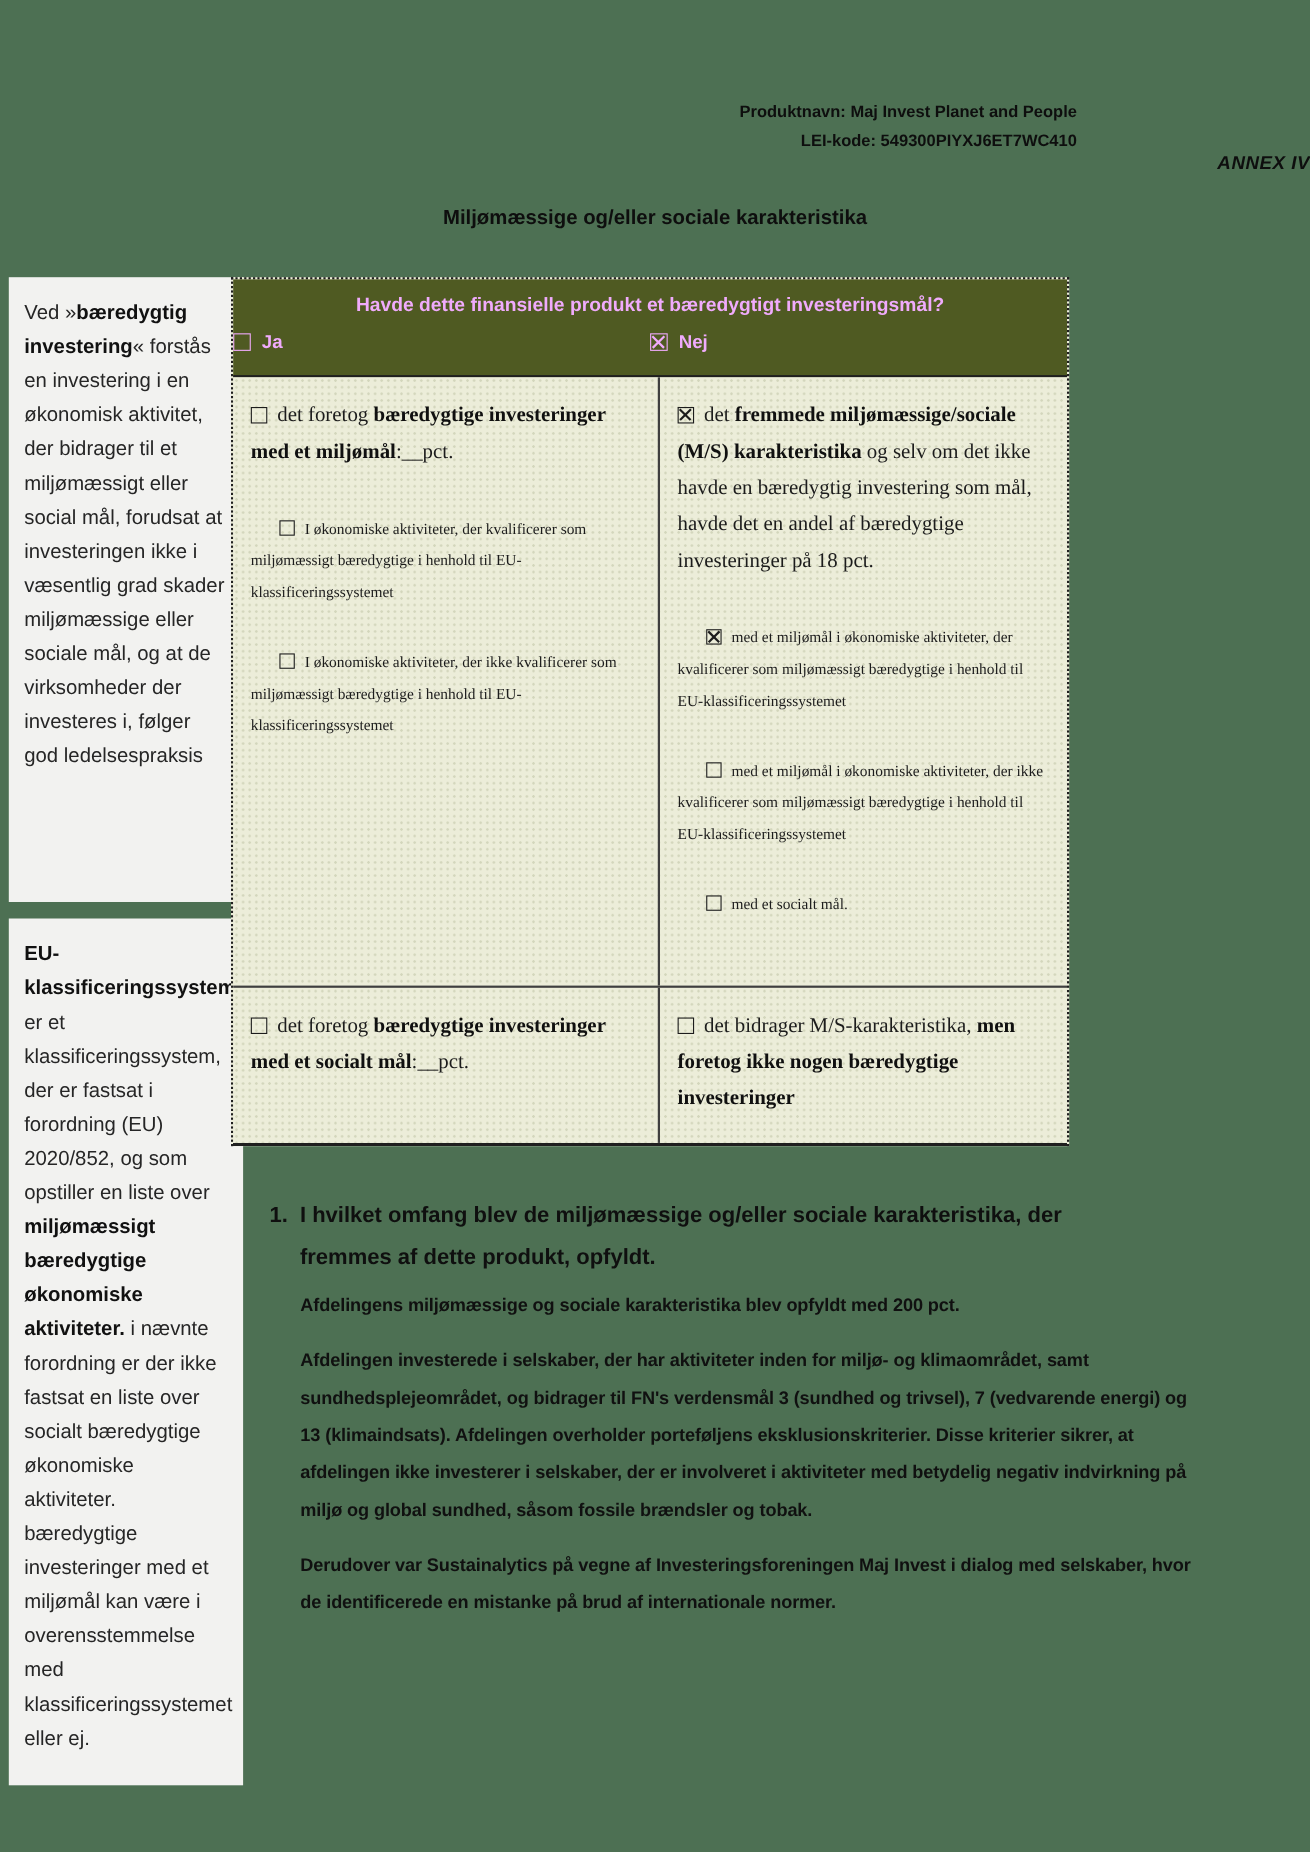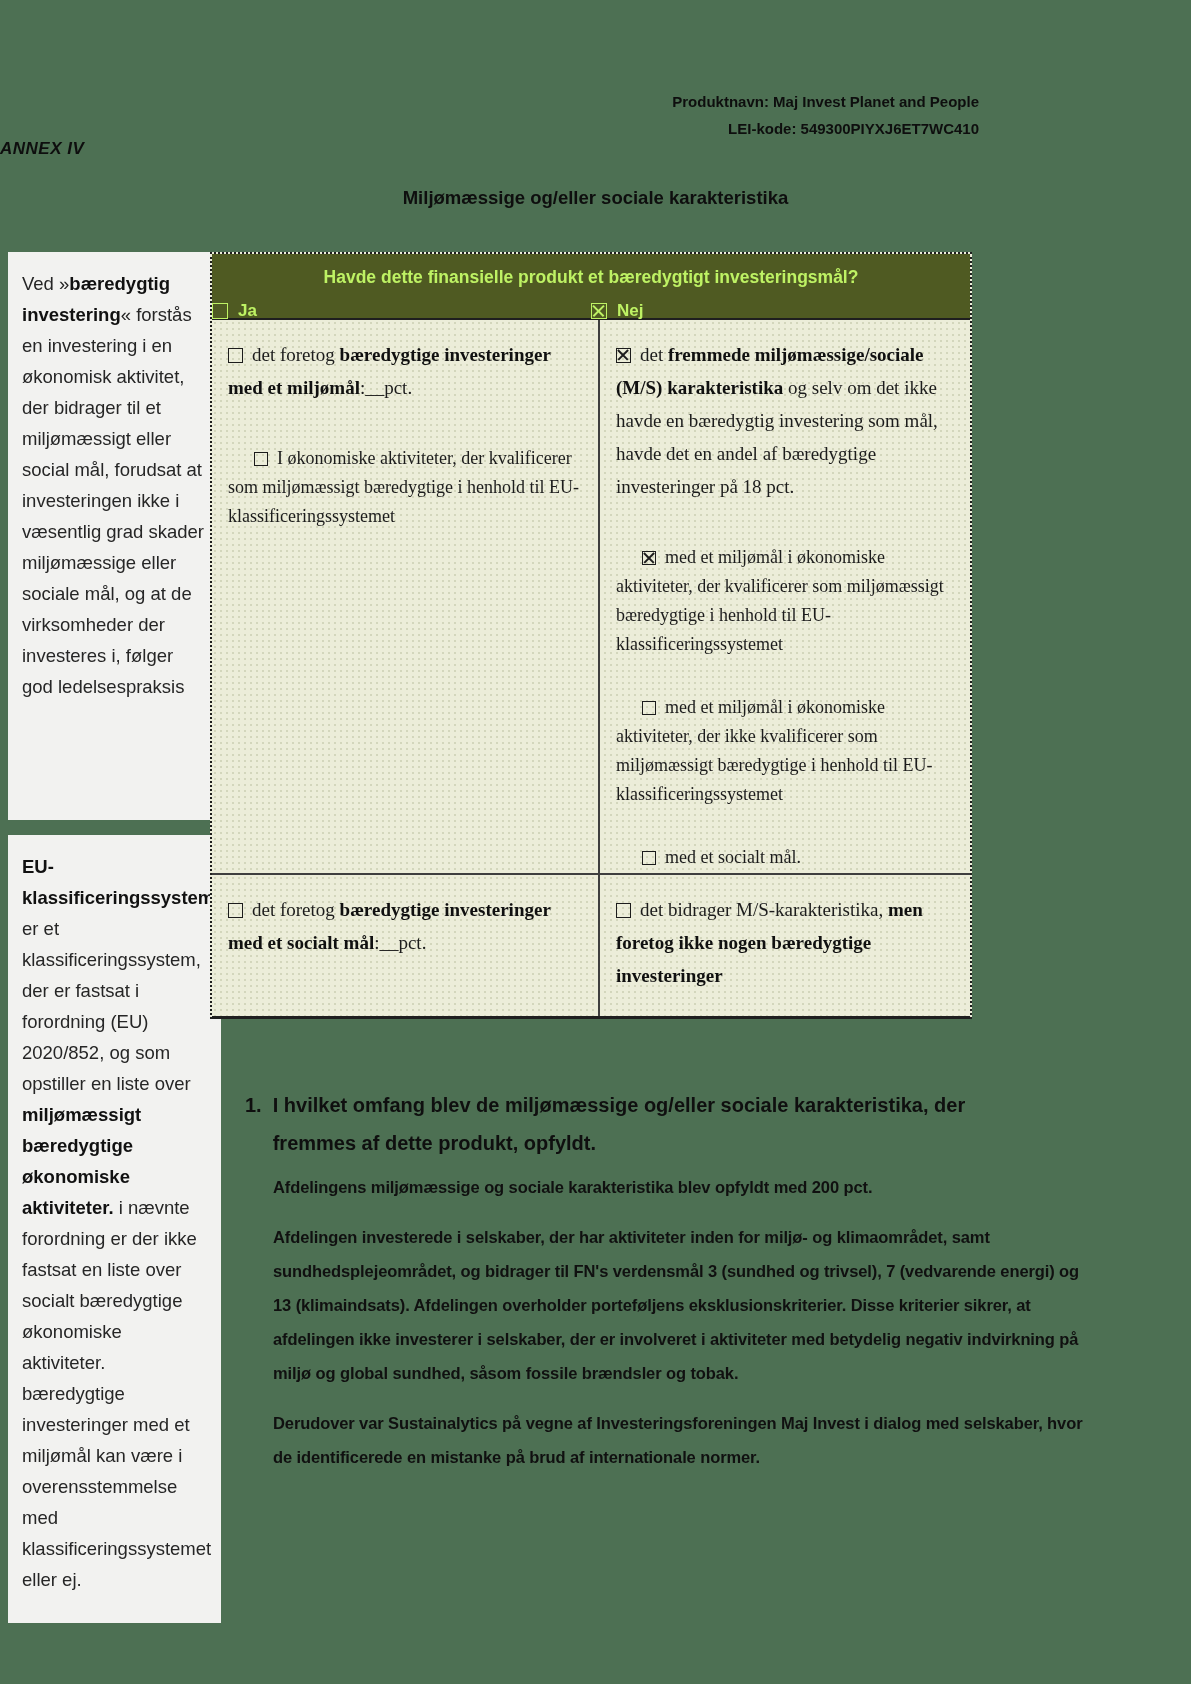--- a/index.html
+++ b/index.html
@@ -2,50 +2,50 @@
 <html lang="da"><head>
 <meta charset="utf-8">
 <style>
   html,body{margin:0;padding:0;}
   body{font-family:"Liberation Sans", sans-serif; background:#4d7053;}
   .page{position:relative; width:1191px; height:1684px; background:#4d7053; overflow:hidden; color:#151515;}
 
   
   .doc-head{position:absolute; top:88px; right:212px; text-align:right; font-size:15px; font-weight:bold; line-height:27px; color:#0e0e0e;}
 
-  .annex{position:absolute; top:139px; left:0; width:100%; text-align:left; font-size:17px; font-weight:bold; font-style:italic; letter-spacing:.5px; color:#0e0e0e;}
+  .annex{position:absolute; top:139px; left:0; width:100%; text-align:right; font-size:17px; font-weight:bold; font-style:italic; letter-spacing:.5px; color:#0e0e0e;}
   .subtitle{position:absolute; top:187px; left:0; width:100%; text-align:center; font-size:18.5px; font-weight:bold; color:#0e0e0e;}
 
   
   .note{position:absolute; left:8px; width:213px; background:#f2f2f0; box-sizing:border-box; padding:16px 14px; font-size:18.5px; line-height:31px; color:#262626;}
   .note b{font-weight:bold; color:#111;}
   .note1{top:252px; height:568px;}
   .note2{top:835px; height:788px;}
 
   
   .matrix{position:absolute; left:210px; top:252px; width:762px; box-sizing:border-box; border:2px dotted #1f1f1f; border-bottom:3px solid #1f1f1f; background:#ecedd9;}
-  .t-header{background:#4f5a22; color:#bef264; height:66px; box-sizing:border-box; padding-top:13px; border-bottom:2px solid #1f1f1f;}
+  .t-header{background:#4f5a22; color:#f0abfc; height:89px; box-sizing:border-box; padding-top:13px; border-bottom:2px solid #1f1f1f;}
   .t-question{text-align:center; font-size:17.5px; font-weight:bold;}
   .t-yn{display:flex; margin-top:13px; font-size:17px; font-weight:bold;}
   .t-yn > div{width:50%; text-align:left;}
 
   .t-row{display:flex; background:#ecedd9;
     background-image:radial-gradient(rgba(110,120,70,.20) 1px, transparent 1.3px);
     background-size:6px 6px;font-family:Liberation Serif, serif;}
   .t-cell{box-sizing:border-box; padding:18px 18px 10px 16px;}
   .t-left{width:387px;}
   .t-right{width:373px; border-left:2px solid #3f3f3f;}
   .t-row1 .t-cell{height:553px;}
   .t-row2{border-top:2px solid #3f3f3f;}
   .t-row2 .t-cell{height:141px;}
 
   .item{margin:0 0 0 0; color:#1c1c1c;}
   .item b{color:#101010;}
   .item.main{font-size:19px; line-height:33px; margin-bottom:40px;}
-  .item.sub{font-size:18px; line-height:29px; text-indent:26px; margin-bottom:34px;}
+  .item.sub{font-size:14px; line-height:29px; text-indent:26px; margin-bottom:34px;}
   .item.sub .seg{text-indent:0;}
 
   
   .cb{position:relative; display:inline-block; width:15px; height:15px; border:1.6px solid currentColor; margin-right:9px; vertical-align:-1.5px; box-sizing:border-box;}
   .item.sub .cb{width:14px; height:14px;}
   .cb.checked::before,.cb.checked::after{content:""; position:absolute; left:-1px; top:5.2px; width:14px; height:1.5px; background:currentColor;}
   .cb.checked::before{transform:rotate(45deg);}
   .cb.checked::after{transform:rotate(-45deg);}
   .t-yn .cb{width:16px; height:16px; margin-right:10px; vertical-align:-2.5px;}
   .t-yn .cb.checked::before,.t-yn .cb.checked::after{top:6px; width:15px;}
@@ -95,20 +95,23 @@
     </div>
 
     <div class="t-row t-row1">
       <div class="t-cell t-left">
         <p class="item main">
           <span class="cb"></span><span class="seg"><span>det foretog </span><b>bæredygtige investeringer med et miljømål</b><span>:__pct.</span></span>
         </p>
         <p class="item sub">
           <span class="cb"></span><span class="seg"><span>I økonomiske aktiviteter, der kvalificerer som miljømæssigt bæredygtige i henhold til EU-klassificeringssystemet</span></span>
         </p>
+        <p class="item sub">
+          <span class="cb"></span><span class="seg"><span>I økonomiske aktiviteter, der ikke kvalificerer som miljømæssigt bæredygtige i henhold til EU- klassificeringssystemet</span></span>
+        </p>
       </div>
       <div class="t-cell t-right">
         <p class="item main">
           <span class="cb checked"></span><span class="seg"><span>det </span><b>fremmede miljømæssige/sociale (M/S) karakteristika</b><span> og selv om det ikke havde en bæredygtig investering som mål, havde det en andel af bæredygtige investeringer på 18 pct.</span></span>
         </p>
         <p class="item sub">
           <span class="cb checked"></span><span class="seg"><span>med et miljømål i økonomiske aktiviteter, der kvalificerer som miljømæssigt bæredygtige i henhold til EU-klassificeringssystemet</span></span>
         </p>
         <p class="item sub">
           <span class="cb"></span><span class="seg"><span>med et miljømål i økonomiske aktiviteter, der ikke kvalificerer som miljømæssigt bæredygtige i henhold til EU-klassificeringssystemet</span></span>

